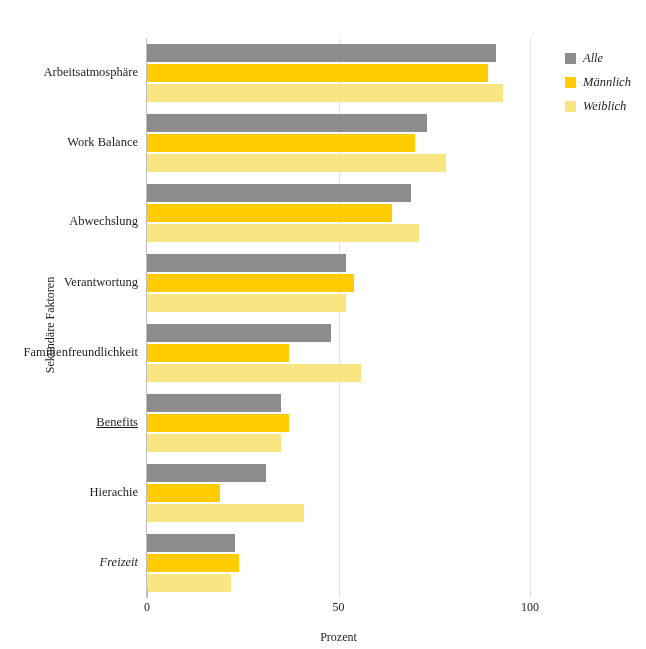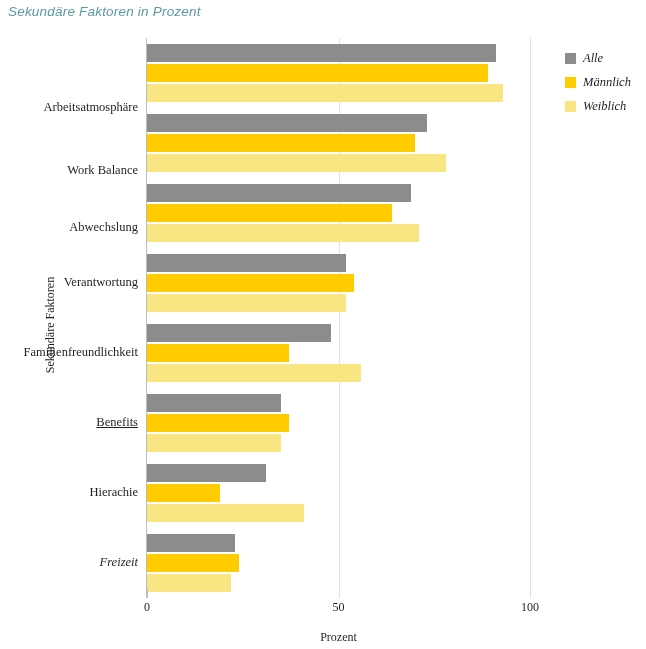--- a/index.html
+++ b/index.html
@@ -163,28 +163,27 @@
     font-style: italic;
     color: #1f1f1f;
     white-space: nowrap;
   }
 </style>
 </head>
 <body>
 
 <div id="chart-root">
 
-  <div id="chart-title">Sekundäre Faktoren in Prozent</div>
 
   <div id="y-axis-title">Sekundäre Faktoren</div>
 
   <div id="y-cat-labels">
-      <div class="cat-label" style="top: 27px; margin-top: 35px;">Arbeitsatmosphäre</div>
-      <div class="cat-label" style="top: 97px; margin-top: 28px;">Work Balance</div>
-      <div class="cat-label" style="top: 182px;">Abwechslung</div>
+      <div class="cat-label" style="top: 27px;">Arbeitsatmosphäre</div>
+      <div class="cat-label" style="top: 97px;">Work Balance</div>
+      <div class="cat-label" style="top: 176px;">Abwechslung</div>
       <div class="cat-label" style="top: 237px;">Verantwortung</div>
       <div class="cat-label" style="top: 307px;">Familienfreundlichkeit</div>
       <div class="cat-label" style="top: 377px; text-decoration: underline;">Benefits</div>
       <div class="cat-label" style="top: 447px;">Hierachie</div>
       <div class="cat-label" style="top: 517px; font-style: italic;">Freizeit</div>
     </div>
 
   <div id="plot-area">
     <div id="axis-line-y"></div>
   <div class="gridline" style="left: 191.5px;"></div>

